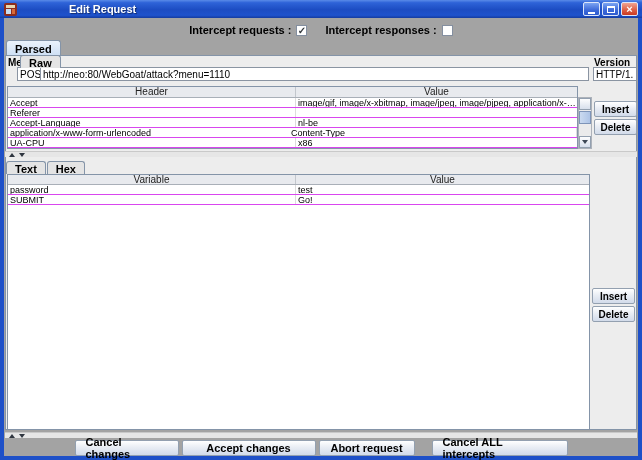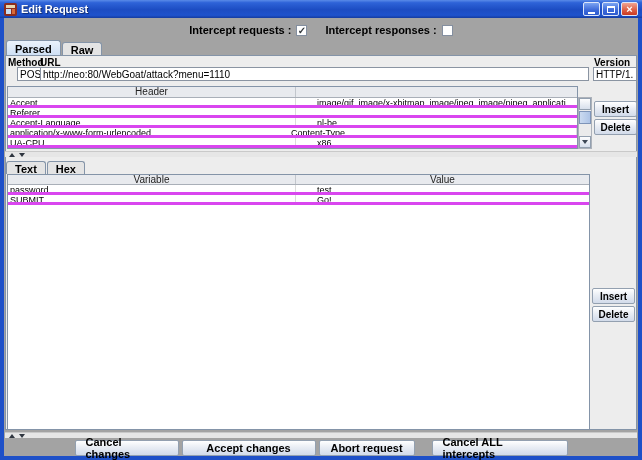--- a/index.html
+++ b/index.html
@@ -2,21 +2,21 @@
 <html><head>
 <meta charset="utf-8">
 <style>
   * { margin:0; padding:0; box-sizing:border-box; }
   body { font-family:"Liberation Sans", sans-serif; background:#fff; }
   .window { position:relative; width:642px; height:460px; background:#1E50C8; overflow:hidden; }
 
   
   .titlebar { position:absolute; left:0; top:0; width:642px; height:18px;
     background:linear-gradient(180deg,#5A8BE8 0%,#2E63D8 15%,#1C4CC2 55%,#1E52CC 85%,#143B9E 100%);
-    display:flex; align-items:center; padding:0 4px; }
+    display:flex; align-items:center; padding:0 4px;gap:48px; }
   .app-icon { width:13px; height:13px; margin-right:4px; flex:0 0 auto; }
   .title-text { color:#fff; font-weight:bold; font-size:11px; text-shadow:1px 1px 1px rgba(0,0,0,.45); }
   .win-buttons { margin-left:auto; display:flex; gap:2px; }
   .win-btn { width:17px; height:14px; border-radius:2px; border:1px solid #DCE6FA;
     display:flex; align-items:center; justify-content:center; }
   .win-btn.minmax { background:linear-gradient(180deg,#7BA4F2 0%,#3B68D8 60%,#2E5BD0 100%); }
   .win-btn.close { background:linear-gradient(180deg,#F0A492 0%,#DE6248 55%,#C93A22 100%);
     color:#fff; font-size:11px; font-weight:bold; line-height:11px; }
   .min-glyph { width:7px; height:2px; background:#fff; margin-top:7px; }
   .max-glyph { width:8px; height:7px; border:1px solid #fff; border-top:2px solid #fff; }
@@ -28,44 +28,44 @@
   .intercept-row { left:0; top:4px; width:634px; height:16px; display:flex;
     justify-content:center; align-items:center; gap:5px; }
   .blabel { font-size:11px; font-weight:bold; color:#000; }
   .sp { width:8px; }
   .checkbox { width:11px; height:11px; background:#fff; border:1px solid #848FA0;
     display:flex; align-items:center; justify-content:center; }
   .checkbox .check { font-size:10px; font-weight:bold; color:#33383D; line-height:9px; }
 
   
   .tabs { display:flex; align-items:flex-end; }
-  .tabs-main { left:2px; top:22px; height:15px; }
+  .tabs-main { left:2px; top:22px; height:15px;flex-direction:column; }
   .tabs-content { left:2px; top:140px; height:16px; }
   .tab { font-size:11px; font-weight:bold; color:#000; background:#E4E4E4;
     border:1px solid #8494A8; border-bottom:none; border-radius:3px 3px 0 0;
     padding:1px 8px 1px; margin-right:1px; height:13px; line-height:12px; position:relative; z-index:2; }
   .tab.selected { background:linear-gradient(180deg,#EAF2FB 0%,#CFE0F4 100%); height:15px; line-height:14px; }
 
   .pane { left:1px; top:37px; width:632px; height:375px; border:1px solid #8494A8; background:#EDEDED; }
 
   .field-label { font-size:10px; font-weight:bold; color:#000; }
   .tfield { border:1px solid #8A94A2; background:#fff; font-family:"Liberation Sans",sans-serif;
     font-size:10px; color:#000; padding:0 2px; height:14px; }
 
   
   .scroll-area { background:#fff; border:1px solid #8494A8; overflow:hidden; }
   .headers-area { left:3px; top:68px; width:571px; height:63px; }
   .params-area  { left:3px; top:156px; width:583px; height:256px; }
   .t-head { display:flex; background:#E8EAEE; border-bottom:1px solid #A9AFB8; }
-  .headers-area .t-head { height:11px;flex-direction:column; }
+  .headers-area .t-head { height:11px; }
   .params-area  .t-head { height:10px; }
   .t-hcell { font-size:10px; line-height:10px; text-align:center; color:#222; overflow:hidden; }
   .col1 { width:288px; border-right:1px solid #C2C6CC; flex:0 0 auto; }
   .col2 { flex:1 1 auto; }
-  .t-row { display:flex; height:10px; border-bottom:3px solid #d946ef; background:#fff;gap:19px; }
+  .t-row { display:flex; height:10px; border-bottom:1px solid #d946ef; background:#fff; }
   .t-cell { font-size:9px; line-height:10px; color:#000; white-space:nowrap; overflow:hidden;
     text-overflow:ellipsis; padding-left:2px; }
   .t-row .col1 { border-right:1px solid #DCDCDC; }
 
   
   .mbtn { background:linear-gradient(180deg,#FFFFFF 0%,#E9EDF4 45%,#D2DBEA 100%);
     border:1px solid #93A0B0; border-radius:2px; color:#000; font-weight:bold;
     display:flex; align-items:center; justify-content:center; }
   .side-btn { width:43px; height:16px; font-size:10px; }
   .ins1 { left:590px; top:83px; }  .del1 { left:590px; top:101px; }

